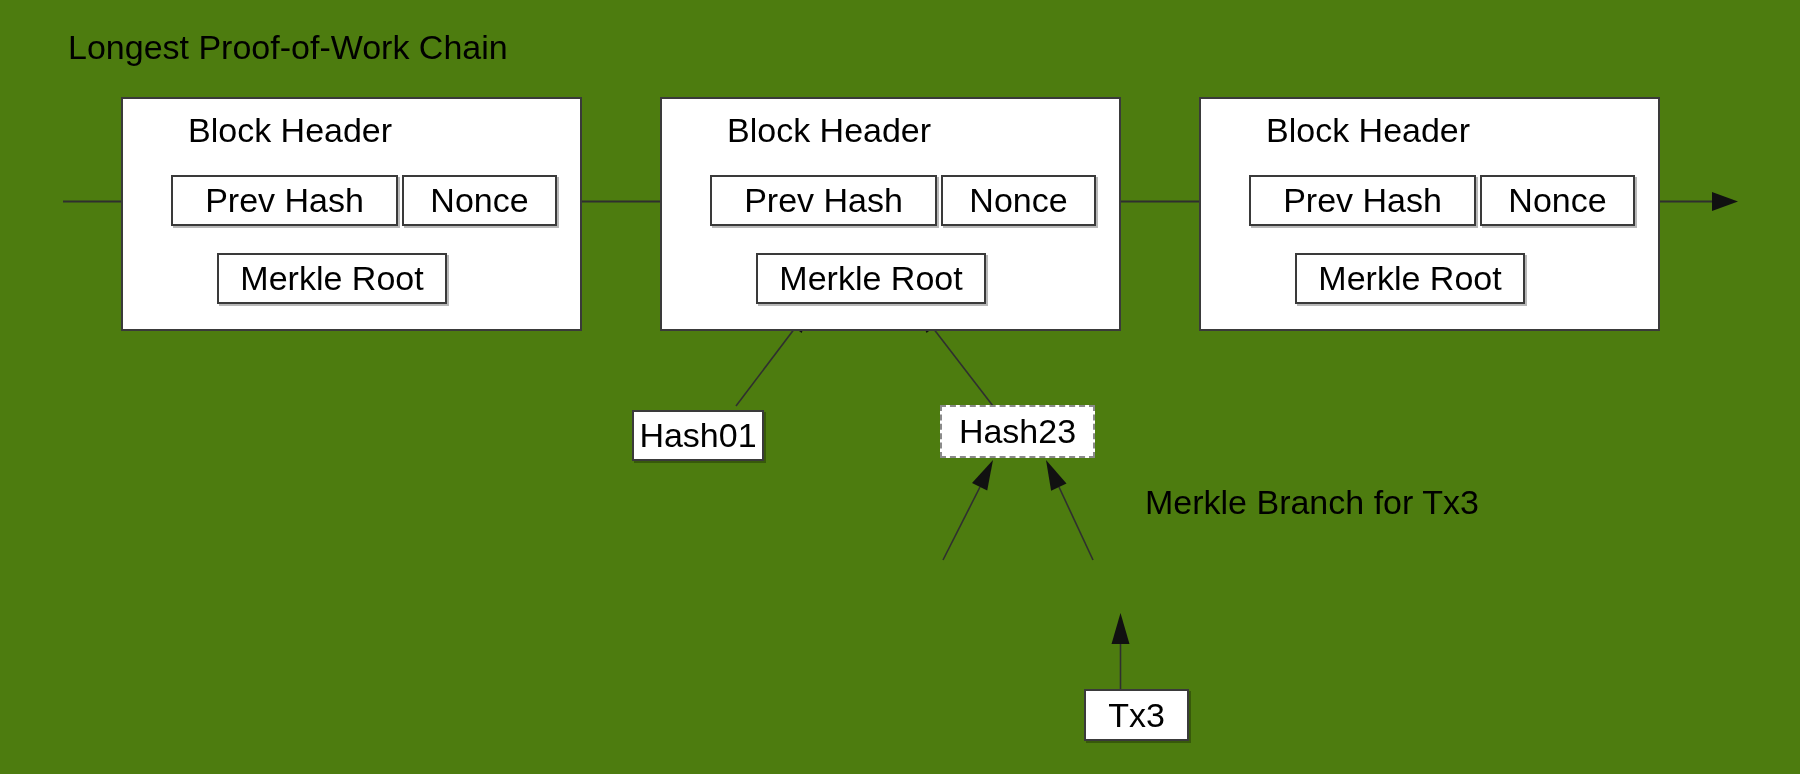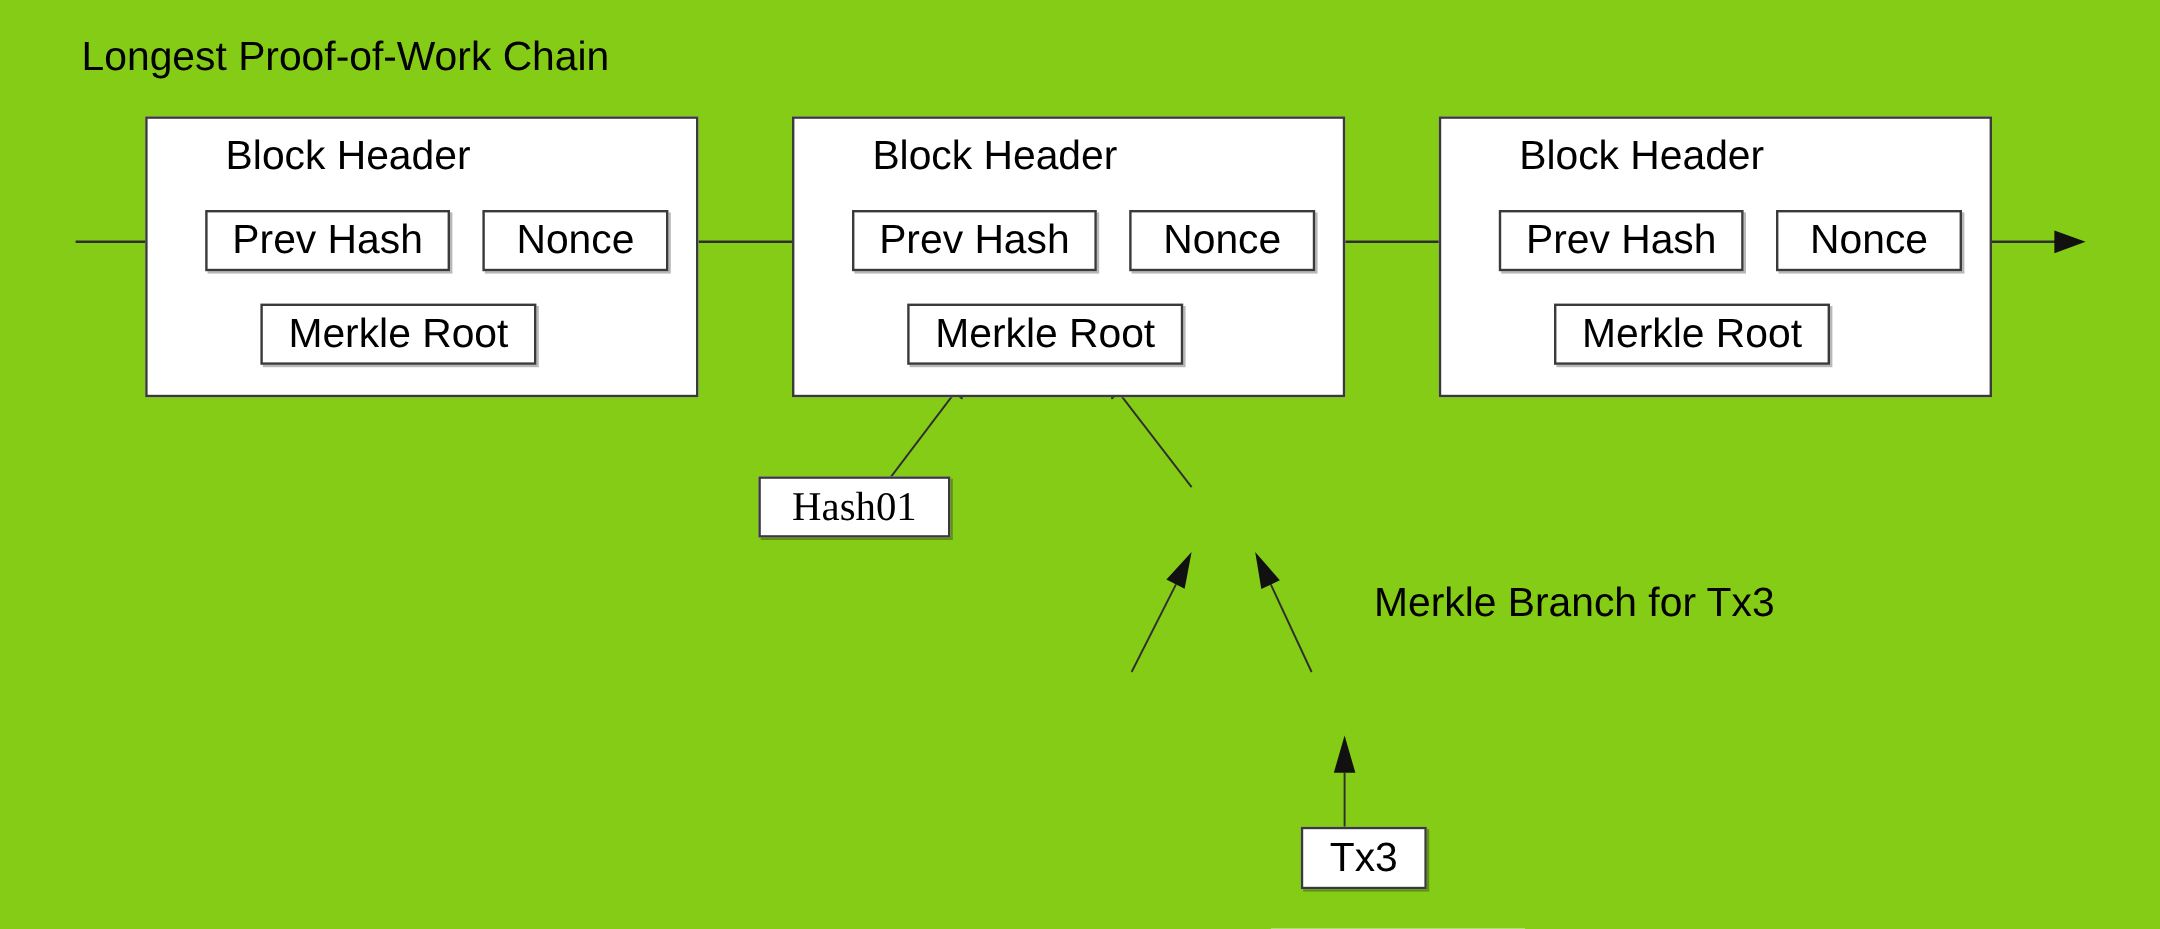--- a/index.html
+++ b/index.html
@@ -1,20 +1,20 @@
 <!DOCTYPE html>
 <html><head>
 <meta charset="utf-8">
 <style>
   html, body { margin: 0; padding: 0; background: #fff; }
   .canvas {
     position: relative;
     width: 1800px;
     height: 774px;
-    background: #84cc16;
+    background: #4d7c0f;
     font-family: "Liberation Sans", sans-serif;
     color: #000;
     overflow: hidden;
   }
   .wires {
     position: absolute;
     inset: 0;
     width: 1800px;
     height: 774px;
   }
@@ -61,36 +61,36 @@
     border: 2px solid #3a3a3a;
     box-sizing: border-box;
     background: #fff;
     box-shadow: 2px 2px 0 rgba(0,0,0,0.28);
     display: flex;
     align-items: center;
     justify-content: center;
     font-size: 34px;
     white-space: nowrap;
   }
-  .field.prev   { left: 48px;  top: 76px;  width: 204px; }
+  .field.prev   { left: 48px;  top: 76px;  width: 227px; }
   .field.nonce  { left: 279px; top: 76px;  width: 155px; }
   .field.merkle { left: 94px;  top: 154px; width: 230px; }
   .node {
     position: absolute;
     box-sizing: border-box;
     background: #fff;
     display: flex;
     align-items: center;
     justify-content: center;
     font-size: 34px;
     white-space: nowrap;
   }
   .node.solid  { border: 2px solid #3a3a3a; box-shadow: 2px 2px 0 rgba(0,0,0,0.28); }
   .node.dashed { border: 2px dashed #8a8a8a; }
-  .node.hash01 { left: 632px;  top: 397px; width: 160px; height: 51px; font-family: Liberation Serif, serif; }
+  .node.hash01 { left: 632px;  top: 410px; width: 132px; height: 51px; }
   .node.hash23 { left: 940px;  top: 405px; width: 155px; height: 53px; }
   .node.hash2  { left: 863px;  top: 561px; width: 129px; height: 51px; }
   .node.hash3  { left: 1043px; top: 561px; width: 129px; height: 50px; }
   .node.tx3    { left: 1068px; top: 689px; width: 105px; height: 52px; margin-left: 16px; }
 </style>
 </head>
 <body>
 
 <div class="canvas">
 
@@ -163,17 +163,18 @@
   </div>
 
   <div class="block b3">
     <div class="block-header-label">Block Header</div>
     <div class="field prev">Prev Hash</div>
     <div class="field nonce">Nonce</div>
     <div class="field merkle">Merkle Root</div>
   </div>
 
   <div class="node solid hash01">Hash01</div>
+  <div class="node dashed hash23">Hash23</div>
   <div class="node solid tx3">Tx3</div>
 
   <div class="branch-label">Merkle Branch for Tx3</div>
 
 </div>
 
 </body></html>

